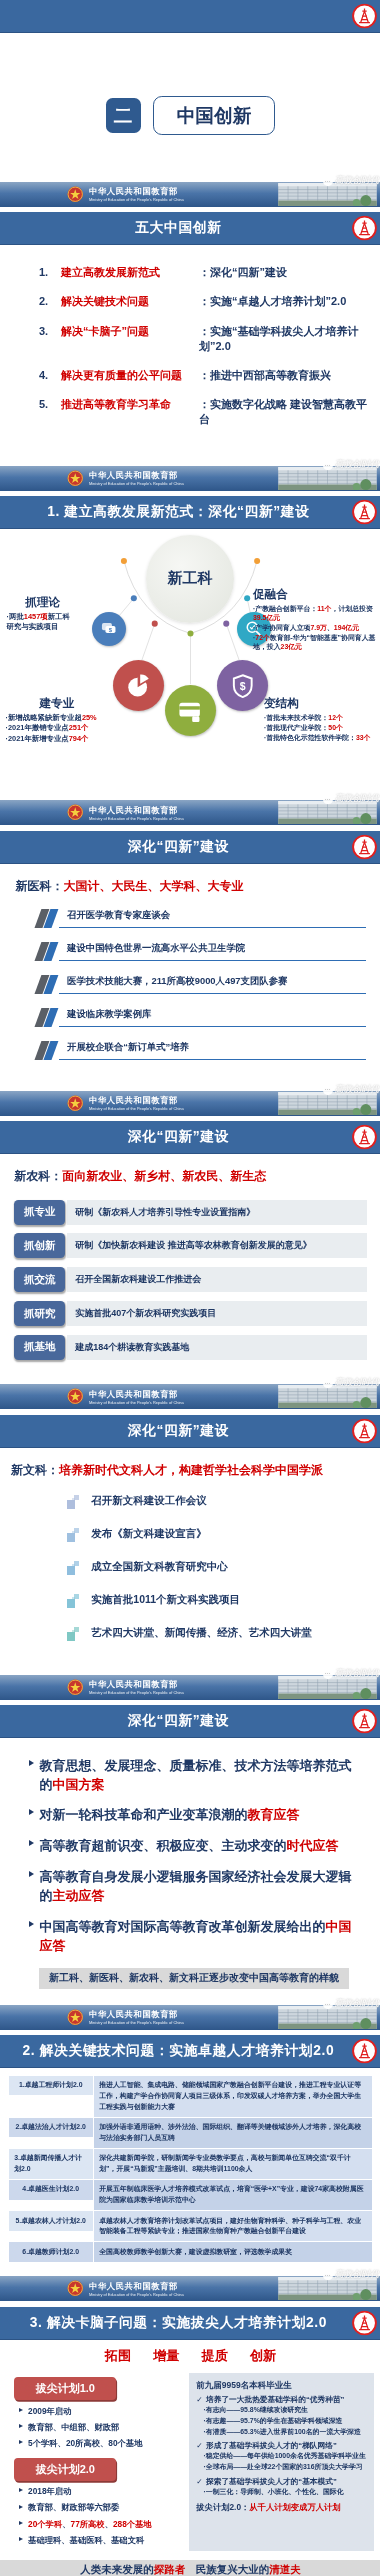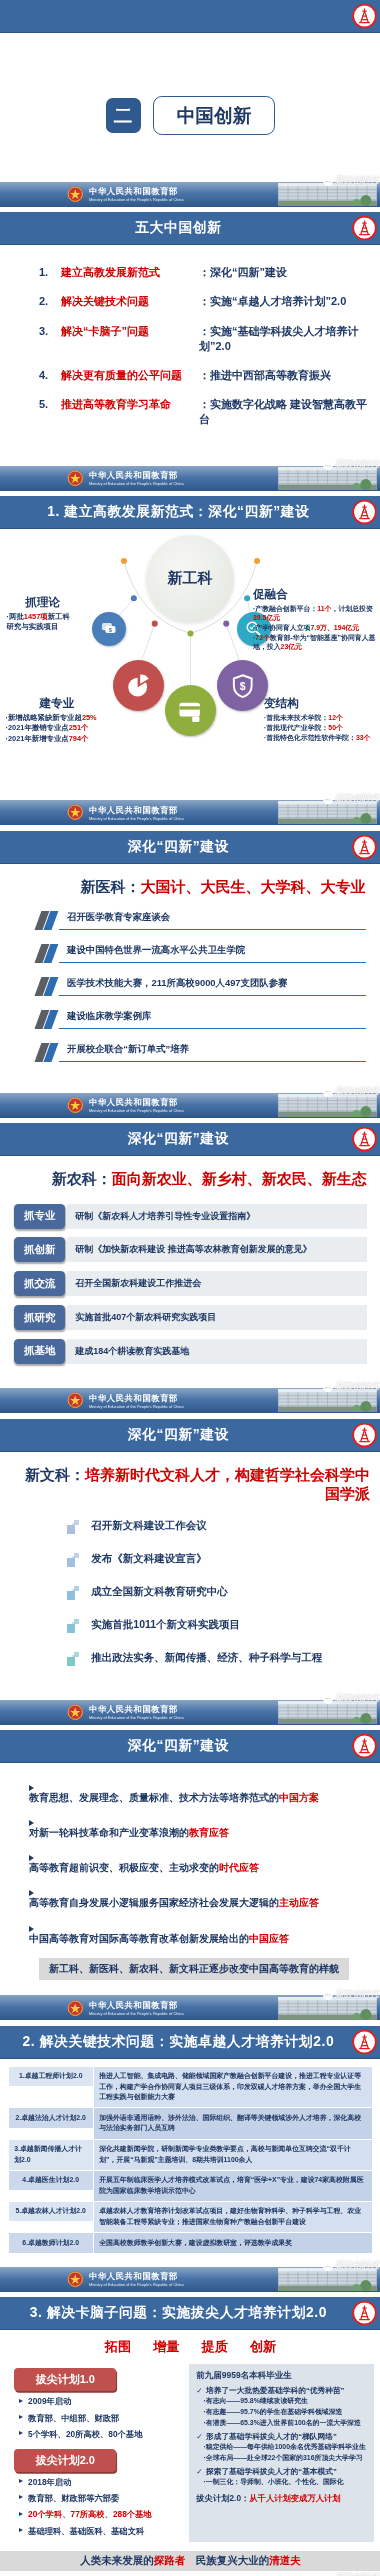--- a/index.html
+++ b/index.html
@@ -63,21 +63,21 @@
   .glines .ln { margin-bottom: 0.6px; }
   .g-lilun { left: 6.6px; top: 65px; width: 84px; font-size: 7.4px; }
   .g-lilun .gname { margin-left: 18.7px; }
   .g-ronghe { left: 253px; top: 57px; width: 127px; font-size: 6.9px; }
   .g-zhuanye { left: 5.5px; top: 166px; width: 106px; font-size: 7.4px; }
   .g-zhuanye .gname { margin-left: 34px; }
   .g-kecheng { left: 125px; top: 210px; width: 131px; font-size: 7.7px; text-align: center; }
   .g-jiegou { left: 264px; top: 166px; width: 116px; font-size: 6.9px; }
   
   .c4 { padding: 14.3px 15.4px 8.8px 15.4px; }
-  .headline { text-align: right; font-size: 15px; margin-bottom: 14.3px; }
+  .headline { text-align: left; font-size: 12px; margin-bottom: 14.3px; }
   .s4row { display: flex; align-items: flex-end; margin: 0 0 14.3px 20px; }
   .slash { position: relative; width: 24px; height: 18.7px; flex: 0 0 auto; }
   .slash i { position: absolute; width: 8.3px; height: 18.7px; transform: skewX(-20deg); }
   .slash i.a { left: 2.2px; background: #5a5f66; }
   .slash i.b { left: 12px; background: #2e6db4; }
   .s4txt { flex: 1; font-size: 9.4px; padding: 0 0 4.4px 7.7px; border-bottom: 1.1px solid #2e6db4; }
   
   .c5 { padding: 14.3px 14.3px 7.7px 14.3px; }
   .s5row { display: flex; align-items: stretch; margin-bottom: 8.8px; }
   .pill { background: #49689b; color: #fff; font-size: 10.5px; border-radius: 4.4px; padding: 5.5px 6.6px;
@@ -92,21 +92,21 @@
   .pxic i { position: absolute; display: block; }
   .pxic i:nth-child(1) { width: 8.3px; height: 8.3px; left: 1.1px; top: 7.2px; }
   .pxic i:nth-child(2) { width: 5px; height: 5px; left: 8.3px; top: 2.2px; }
   .pxic i:nth-child(3) { width: 3.3px; height: 3.3px; left: 5.5px; top: 5px; }
   .s6tx { font-size: 10.5px; }
   
   .c7 { padding: 18.7px 22px 7.7px 29px; }
   .tri { display: inline-block; width: 0; height: 0; border-left: 5.5px solid #1f3864;
     border-top: 3.3px solid transparent; border-bottom: 3.3px solid transparent; margin-right: 5.5px; flex: 0 0 auto; margin-top: 2.8px; }
   .tri-ln { display: flex; align-items: flex-start; }
-  .b7 .tri-ln { margin-bottom: 12px; font-size: 10px; line-height: 1.45; flex-direction: column; }
+  .b7 .tri-ln { margin-bottom: 12px; font-size: 13px; line-height: 1.45; }
   .banner { margin: 7.7px 10px 0 10px; background: #d9d9d9; padding: 3.9px 3.3px; text-align: center; font-size: 10px; }
   
   .c8 { padding: 6.6px 7.7px 5.5px 7.7px; }
   .flowrow { display: flex; align-items: center; justify-content: center; gap: 14.3px; margin: 4.4px 0 7.7px 0; }
   .flowbox8 { background: #4a79b0; color: #fff; font-size: 11px; padding: 4.4px 14.3px; }
   .harrow { width: 22px; height: 6.6px; background: #4a79b0; position: relative; margin-right: 8.8px; }
   .harrow::after { content: ""; position: absolute; right: -9.4px; top: -3.9px;
     border-left: 9.4px solid #4a79b0; border-top: 7.2px solid transparent; border-bottom: 7.2px solid transparent; }
   table.ztab { border-collapse: separate; border-spacing: 1.7px; width: 100%; }
   table.ztab td { padding: 4.4px 5.5px; font-size: 6.9px; font-weight: bold; color: #1f3864; line-height: 1.55; vertical-align: middle; }
@@ -688,21 +688,21 @@
             <i style="background:#85c4d8;opacity:.45"></i>
           </span>
           <span class="s6tx">实施首批1011个新文科实践项目</span>
         </div>
         <div class="s6row">
           <span class="pxic">
             <i style="background:#7fc8c4"></i>
             <i style="background:#7fc8c4;opacity:.7"></i>
             <i style="background:#7fc8c4;opacity:.45"></i>
           </span>
-          <span class="s6tx">推出政法实务、新闻传播、经济、种子科学与工程</span>
+          <span class="s6tx">艺术四大讲堂、新闻传播、经济、艺术四大讲堂</span>
         </div>
       </div>
   </div>
 
   <div class="moefooter">
     <span class="emblem">
       <svg viewBox="0 0 30 30" width="16.5" height="16.5">
         <circle cx="15" cy="15" r="14" fill="#c8372d"></circle>
         <circle cx="15" cy="15" r="13" fill="none" stroke="#e8c24a" stroke-width="1.6"></circle>
         <path d="M15 6 l2.2 6.8 7.1 0 -5.7 4.2 2.2 6.8 -5.8 -4.2 -5.8 4.2 2.2 -6.8 -5.7 -4.2 7.1 0 Z" fill="#f4d03f"></path>

